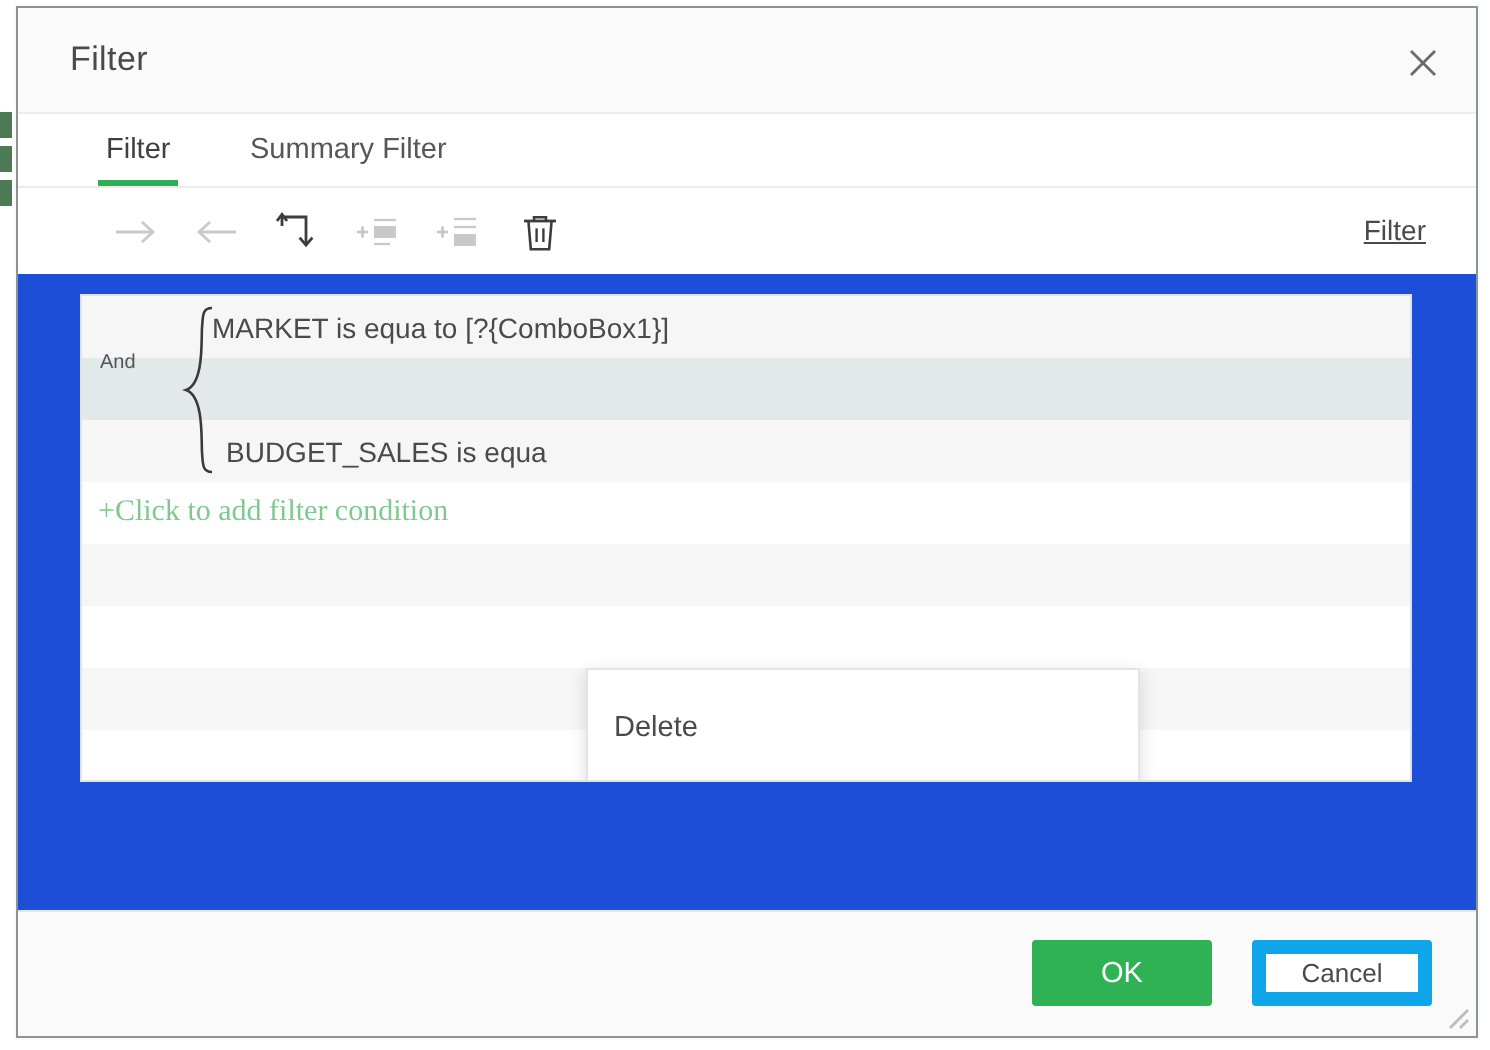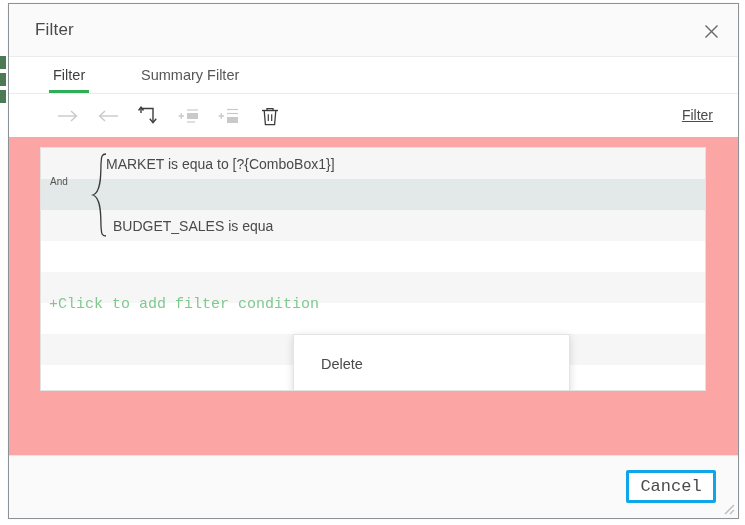--- a/index.html
+++ b/index.html
@@ -30,21 +30,21 @@
     left: 0;
     width: 6px; height: 13px;
     background: #4c7a55;
   }
 
   
   #filter-window {
     position: absolute;
     left: 8px; top: 3px;
     width: 731px; height: 516px;
-    background: #fca5a5;
+    background: #1d4ed8;
     border: 1px solid #8d9296;
     box-sizing: border-box;
     box-shadow: 0 0 0 1px rgba(0,0,0,0.02);
   }
 
   
   #title-bar {
     position: relative;
     height: 53px;
     background: #fafafa;
@@ -85,21 +85,21 @@
     padding: 0 4px;
   }
   .tab.active { color: #3f3f3f; }
   .tab .tab-underline {
     position: absolute;
     left: 0; right: 0; bottom: 0;
     height: 3px;
     background: #2fae58;
   }
   #tab-filter { left: 40px; }
-  #tab-summary-filter { left: 112px; margin-left: 16px; }
+  #tab-summary-filter { left: 112px; }
 
   
   #toolbar {
     position: relative;
     height: 43px;
     background: #ffffff;
   }
   .tool-btn {
     position: absolute;
     top: 7px;
@@ -170,44 +170,43 @@
     color: #4a4a4a;
     white-space: nowrap;
     cursor: pointer;
   }
   #condition-0 { top: 8px; }
   #condition-1 { top: 70px; margin-left: 7px; }
 
   #add-condition-link {
     position: absolute;
     left: 8px; top: 100px;
-    font-family: Liberation Mono, monospace;
+    font-family: Liberation Serif, serif;
     font-size: 15px;
     color: #7ec98e;
     cursor: pointer;
     white-space: nowrap;
-    margin-top: 48px;
   }
 
   
   #context-menu {
     position: absolute;
     left: 252px; top: 186px;
     width: 277px;
     background: #ffffff;
     border: 1px solid #e4e4e4;
     box-shadow: 0 2px 8px rgba(0,0,0,0.14);
     padding: 12px 0 13px 0;
     box-sizing: border-box;
     z-index: 30;
   }
   .menu-item {
     height: 33px;
     display: flex; align-items: center;
-    padding-left: 27px;
+    padding-left: 13px;
     font-size: 14.5px;
     color: #4a4a4a;
     cursor: pointer;
   }
 
   
   #footer {
     position: absolute;
     left: 0; right: 0; bottom: 0;
     height: 62px;
@@ -224,25 +223,25 @@
     color: #ffffff;
     font-size: 14.5px;
     font-family: "Liberation Sans", sans-serif;
     cursor: pointer;
   }
   #cancel-button {
     position: absolute;
     right: 22px; top: 14px;
     width: 90px; height: 33px;
     background: #ffffff;
-    border: 3px solid #0ea5e9;
+    border: 7px solid #0ea5e9;
     border-radius: 2px;
     color: #4a4a4a;
-    font-size: 17px;
-    font-family: Liberation Mono, monospace;
+    font-size: 13px;
+    font-family: Liberation Sans, sans-serif;
     cursor: pointer;
   }
   #resize-grip {
     position: absolute;
     right: 3px; bottom: 3px;
     width: 14px; height: 14px;
     cursor: nwse-resize;
   }
 </style>
 </head>
@@ -361,20 +360,21 @@
         <span>Delete</span>
       </div>
       <div class="menu-item">
         <span>Convert to Or</span>
       </div>
 
     </div>
   </div>
 
   <div id="footer">
+    <button id="ok-button">OK</button>
     <button id="cancel-button">Cancel</button>
     <svg id="resize-grip" viewBox="0 0 14 14" aria-hidden="true">
       <line x1="13" y1="4" x2="4" y2="13" stroke="#bfbfbf" stroke-width="1.5"></line>
       <line x1="13" y1="9" x2="9" y2="13" stroke="#bfbfbf" stroke-width="1.5"></line>
     </svg>
   </div>
 
 </div>
 
 </body></html>

